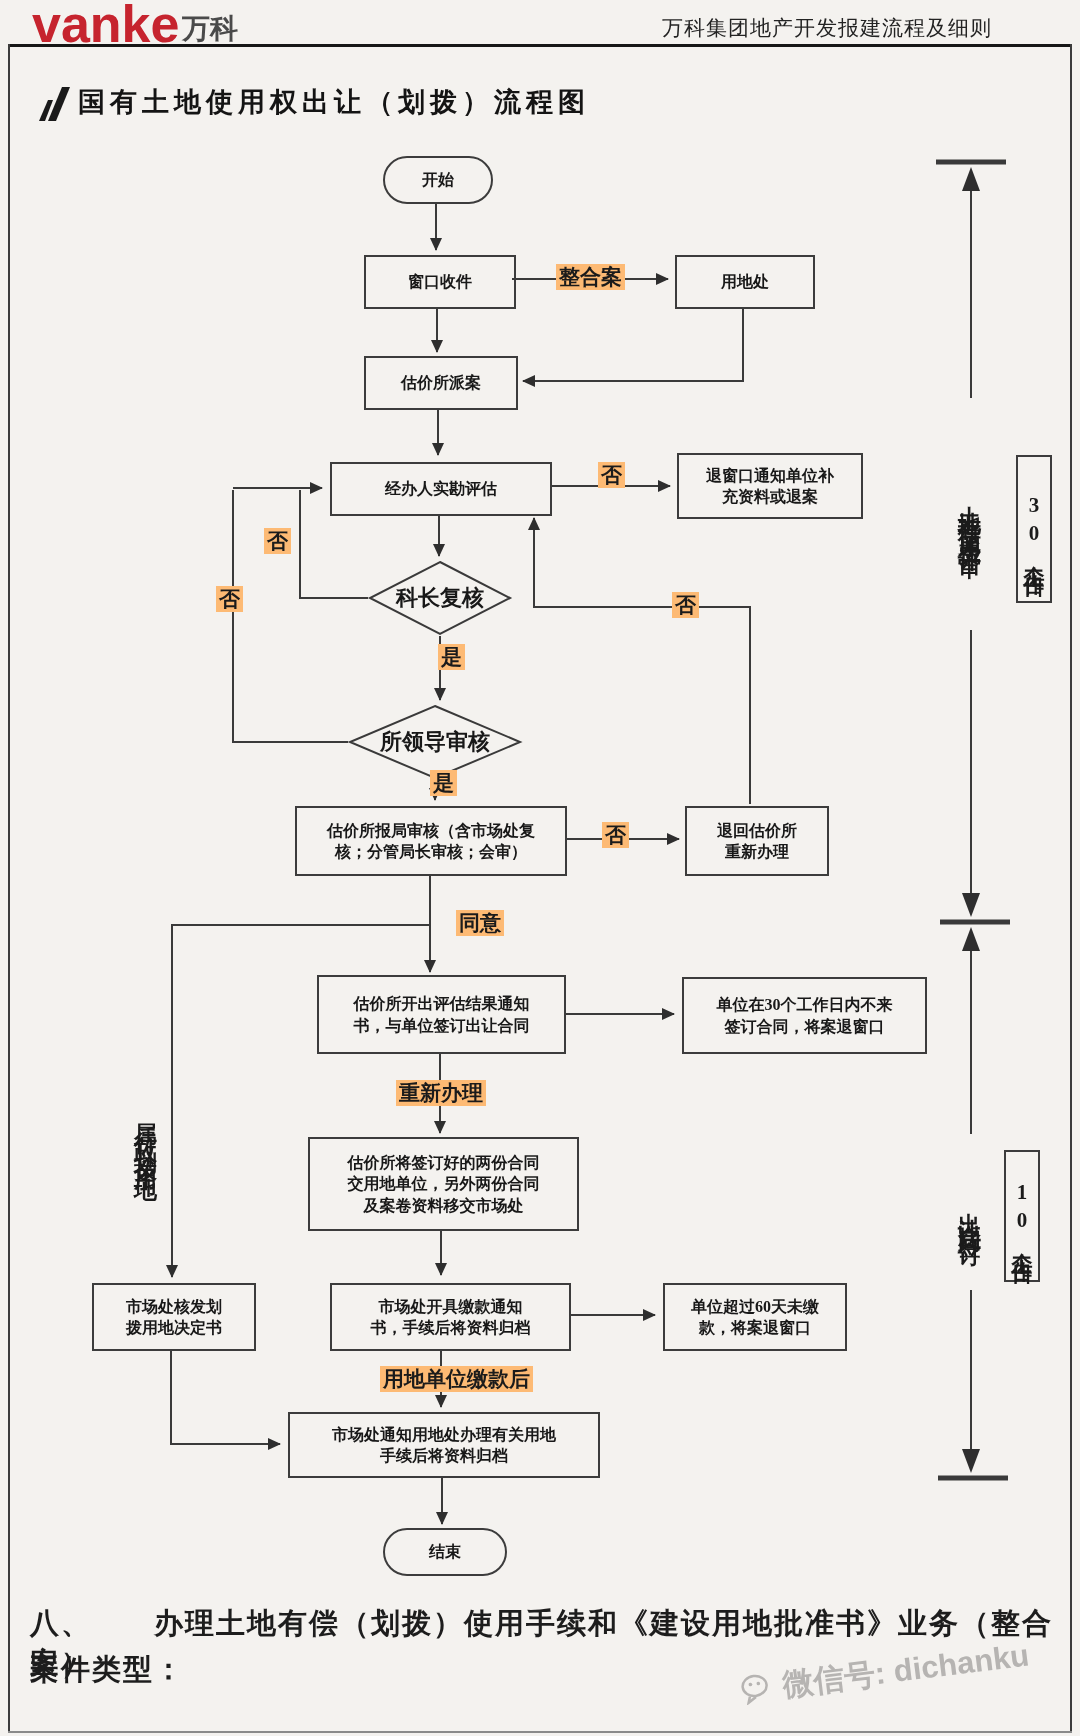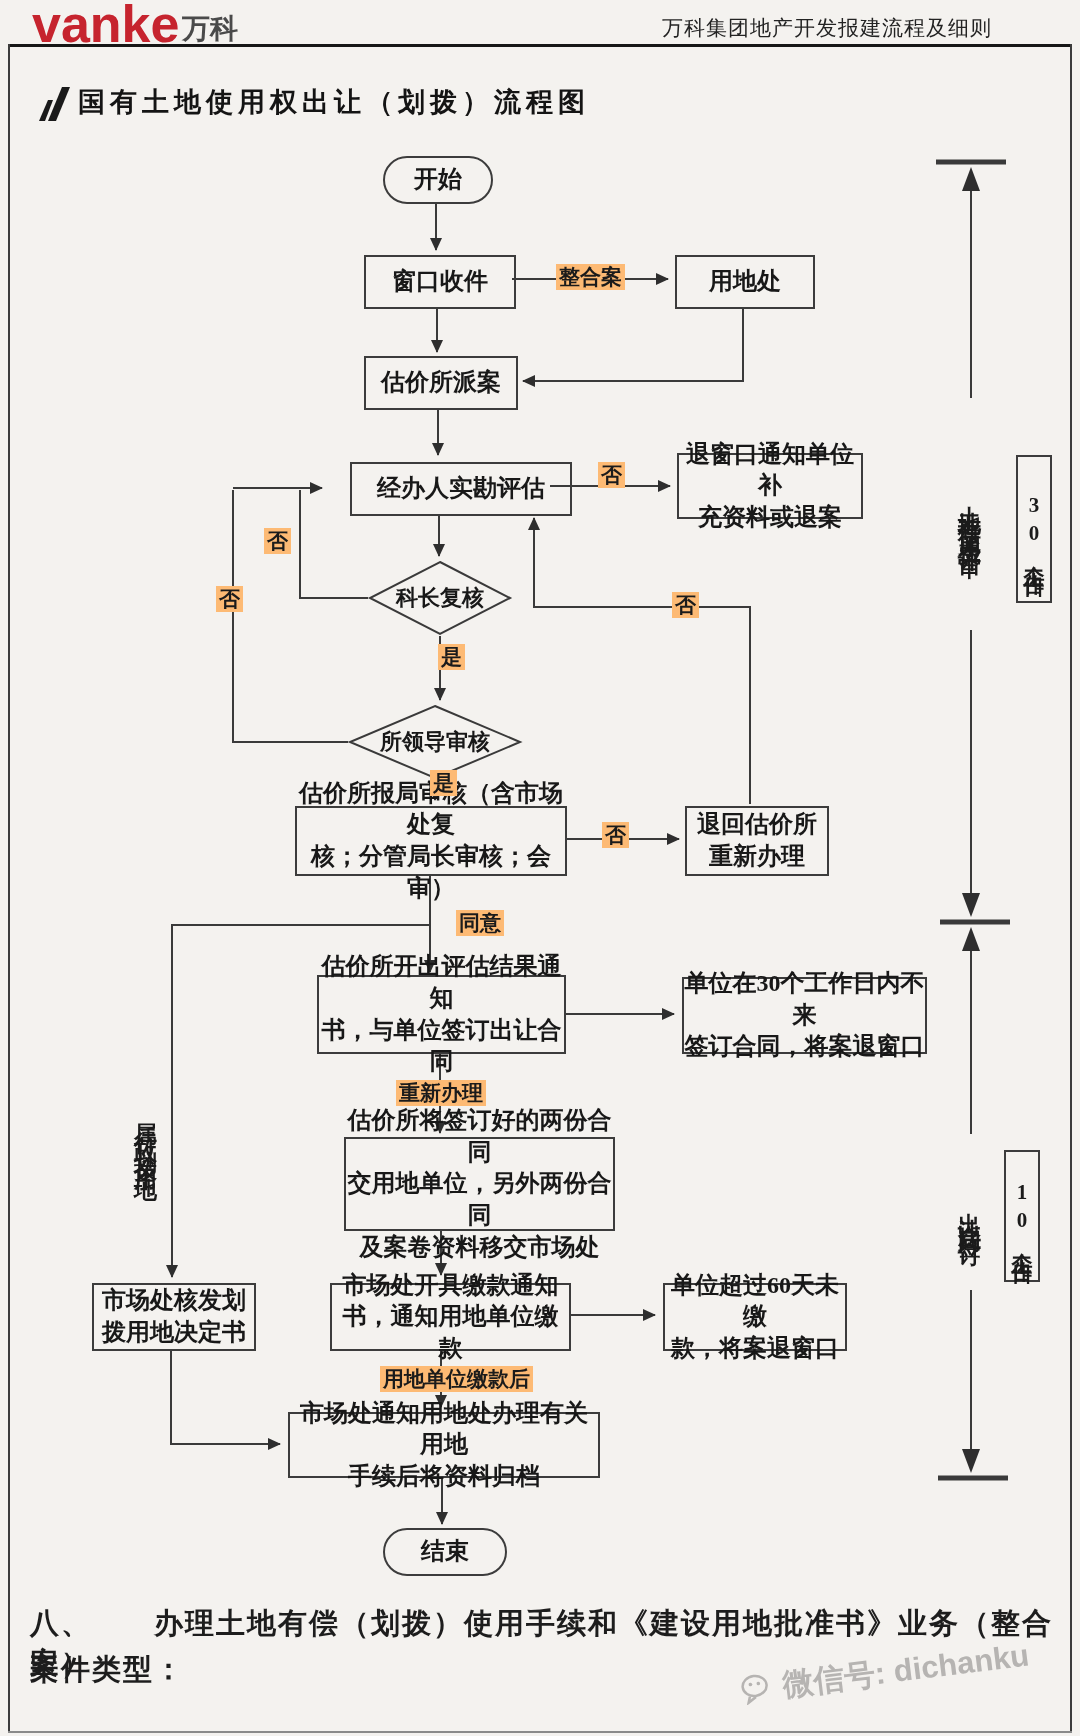--- a/index.html
+++ b/index.html
@@ -17,21 +17,21 @@
   .logo{position:absolute;left:32px;top:-6px;font-family:"Liberation Sans","DejaVu Sans",sans-serif;
     font-size:52px;font-weight:700;color:#c6242e;letter-spacing:0px;}
   .logo-cn{position:absolute;left:182px;top:10px;font-family:"Liberation Sans","DejaVu Sans",sans-serif;
     font-size:28px;font-weight:600;color:#4a4a4a;}
   .doc-title{position:absolute;right:88px;top:14px;font-size:21px;color:#232323;letter-spacing:1px;}
   
   .sec-title{position:absolute;left:78px;top:84px;font-size:27px;font-weight:700;letter-spacing:5px;color:#141414;}
   .sec-icon{position:absolute;left:36px;top:86px;width:36px;height:36px;}
   
   .box{position:absolute;border:2px solid #3c3c3c;display:flex;align-items:center;justify-content:center;
-    text-align:center;font-size:24px;font-weight:600;line-height:1.32;white-space:pre-line;
+    text-align:center;font-size:16px;font-weight:600;line-height:1.32;white-space:pre-line;
     color:#181818;background:transparent;z-index:2;}
   .oval{border-radius:26px;}
   .dtext{position:absolute;display:flex;align-items:center;justify-content:center;text-align:center;
     font-size:22px;font-weight:600;color:#181818;z-index:3;}
   .lbl{position:absolute;background:#fdba74;color:#1b1b1b;font-size:21px;font-weight:600;
     line-height:1.15;padding:1px 3px;white-space:pre;z-index:3;text-align:center;}
   .vtext{position:absolute;writing-mode:vertical-rl;text-orientation:upright;letter-spacing:9px;
     font-size:23px;font-weight:600;color:#1b1b1b;z-index:3;background:#f4f2ef;text-align:center;}
   .vbox{position:absolute;writing-mode:vertical-rl;text-orientation:upright;letter-spacing:4px;
     font-size:21px;font-weight:600;color:#1b1b1b;border:2px solid #3c3c3c;z-index:3;
@@ -108,38 +108,38 @@
       <polygon points="971,917 962,893 980,893"></polygon>
       <polygon points="971,927 962,951 980,951"></polygon>
       <polygon points="971,1473 962,1449 980,1449"></polygon>
     </g>
   </svg>
 
   <div class="box oval" style="left:383px;top:156px;width:106px;height:44px;">开始</div>
   <div class="box" style="left:364px;top:255px;width:148px;height:50px;">窗口收件</div>
   <div class="box" style="left:675px;top:255px;width:136px;height:50px;">用地处</div>
   <div class="box" style="left:364px;top:356px;width:150px;height:50px;">估价所派案</div>
-  <div class="box" style="left:330px;top:462px;width:218px;height:50px;margin-left:20px;">经办人实勘评估</div>
+  <div class="box" style="left:330px;top:462px;width:218px;height:50px;">经办人实勘评估</div>
   <div class="box" style="left:677px;top:453px;width:182px;height:62px;">退窗口通知单位补
 充资料或退案</div>
   <div class="dtext" style="left:380px;top:584px;width:120px;height:28px;">科长复核</div>
   <div class="dtext" style="left:365px;top:728px;width:140px;height:28px;">所领导审核</div>
   <div class="box" style="left:295px;top:806px;width:268px;height:66px;">估价所报局审核（含市场处复
 核；分管局长审核；会审）</div>
   <div class="box" style="left:685px;top:806px;width:140px;height:66px;">退回估价所
 重新办理</div>
   <div class="box" style="left:317px;top:975px;width:245px;height:75px;">估价所开出评估结果通知
 书，与单位签订出让合同</div>
   <div class="box" style="left:682px;top:977px;width:241px;height:73px;">单位在30个工作日内不来
 签订合同，将案退窗口</div>
-  <div class="box" style="left:308px;top:1137px;width:267px;height:90px;margin-left:36px;">估价所将签订好的两份合同
+  <div class="box" style="left:308px;top:1137px;width:267px;height:90px;">估价所将签订好的两份合同
 交用地单位，另外两份合同
 及案卷资料移交市场处</div>
   <div class="box" style="left:330px;top:1283px;width:237px;height:64px;">市场处开具缴款通知
-书，通知用地单位缴款</div>
+书，手续后将资料归档</div>
   <div class="box" style="left:663px;top:1283px;width:180px;height:64px;">单位超过60天未缴
 款，将案退窗口</div>
   <div class="box" style="left:92px;top:1283px;width:160px;height:64px;">市场处核发划
 拨用地决定书</div>
   <div class="box" style="left:288px;top:1412px;width:308px;height:62px;">市场处通知用地处办理有关用地
 手续后将资料归档</div>
   <div class="box oval" style="left:383px;top:1528px;width:120px;height:44px;">结束</div>
 
   <div class="lbl" style="left:556px;top:264px;">整合案</div>
   <div class="lbl" style="left:598px;top:462px;">否</div>

